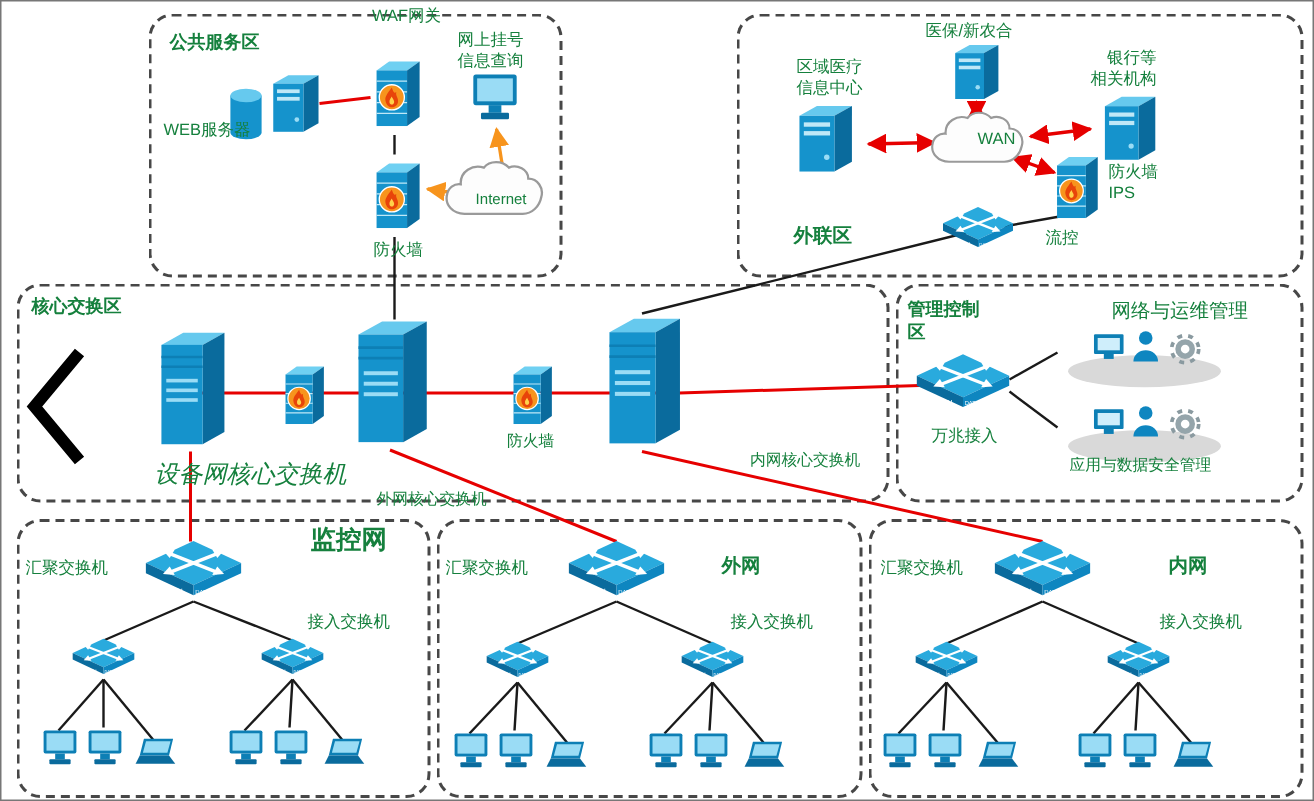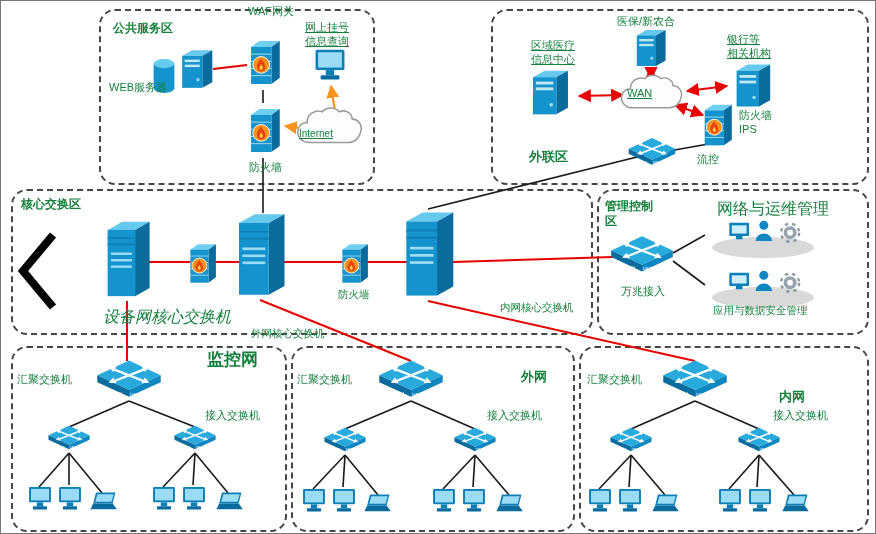--- a/index.html
+++ b/index.html
@@ -4,21 +4,21 @@
 <style>
   html,body{margin:0;padding:0;background:#fff;}
   .canvas{
     position:relative;width:876px;height:534px;background:#fff;
     border:1px solid #777;box-sizing:border-box;overflow:hidden;
     font-family:"Liberation Sans","DejaVu Sans",sans-serif;color:#141414;
   }
   .zone{position:absolute;border:2px dashed #474747;border-radius:16px;z-index:0;background:transparent;}
   .lbl{position:absolute;font-size:11px;line-height:1.25;white-space:nowrap;z-index:3;color:#15803d;}
   .lbl.bold{font-weight:bold;font-size:12px;}
-  .lbl.center{text-align:left;text-decoration:underline;}
+  .lbl.center{text-align:right;}
   .icon{position:absolute;z-index:2;overflow:visible;}
   #links{position:absolute;left:0;top:0;z-index:1;pointer-events:none;}
   #chevron{position:absolute;z-index:4;cursor:pointer;}
 </style>
 </head>
 <body>
 
 <div class="canvas">
 
   <svg width="0" height="0" style="position:absolute">
@@ -280,21 +280,21 @@
   <div class="lbl" style="left:460px;top:300px;font-size:10.5px;padding-left:39px;">内网核心交换机</div>
 
   <div class="lbl bold" style="left:604px;top:198px;">
     <span>管理控制</span><br>
     <span>区</span>
   </div>
   <svg class="icon" style="left:608px;top:234px;" width="66" height="42">
       <use href="#sym-switch"></use>
     </svg>
   <div class="lbl" style="left:620px;top:284px;">万兆接入</div>
-  <div class="lbl" style="left:716px;top:198px;font-size:16px;">网络与运维管理</div>
+  <div class="lbl" style="left:740px;top:198px;font-size:13px;">网络与运维管理</div>
   <svg class="icon" style="left:700px;top:212px;" width="124" height="46">
       <use href="#sym-platform"></use>
     </svg>
   <svg class="icon" style="left:700px;top:262px;" width="124" height="46">
       <use href="#sym-platform"></use>
     </svg>
   <div class="lbl" style="left:712px;top:303px;font-size:10.5px;">应用与数据安全管理</div>
 
   <div class="lbl" style="left:16px;top:372px;">汇聚交换机</div>
   <svg class="icon" style="left:94px;top:358px;" width="68" height="44">
@@ -324,21 +324,21 @@
       <use href="#sym-pc"></use>
     </svg>
   <svg class="icon" style="left:214px;top:490px;" width="32" height="21">
       <use href="#sym-laptop"></use>
     </svg>
 
   <div class="lbl" style="left:296px;top:372px;">汇聚交换机</div>
   <svg class="icon" style="left:376px;top:358px;" width="68" height="44">
       <use href="#sym-switch"></use>
     </svg>
-  <div class="lbl bold" style="left:520px;top:368px;font-size:13px;">外网</div>
+  <div class="lbl bold" style="left:480px;top:368px;font-size:13px;">外网</div>
   <div class="lbl" style="left:486px;top:408px;">接入交换机</div>
   <svg class="icon" style="left:322px;top:426px;" width="44" height="28">
       <use href="#sym-switch"></use>
     </svg>
   <svg class="icon" style="left:452px;top:426px;" width="44" height="28">
       <use href="#sym-switch"></use>
     </svg>
   <svg class="icon" style="left:300px;top:486px;" width="26" height="27">
       <use href="#sym-pc"></use>
     </svg>
@@ -355,21 +355,21 @@
       <use href="#sym-pc"></use>
     </svg>
   <svg class="icon" style="left:494px;top:492px;" width="32" height="21">
       <use href="#sym-laptop"></use>
     </svg>
 
   <div class="lbl" style="left:586px;top:372px;">汇聚交换机</div>
   <svg class="icon" style="left:660px;top:358px;" width="68" height="44">
       <use href="#sym-switch"></use>
     </svg>
-  <div class="lbl bold" style="left:778px;top:388px;font-size:13px;">内网</div>
+  <div class="lbl bold" style="left:778px;top:368px;font-size:13px;">内网</div>
   <div class="lbl" style="left:772px;top:408px;">接入交换机</div>
   <svg class="icon" style="left:608px;top:426px;" width="44" height="28">
       <use href="#sym-switch"></use>
     </svg>
   <svg class="icon" style="left:736px;top:426px;" width="44" height="28">
       <use href="#sym-switch"></use>
     </svg>
   <svg class="icon" style="left:586px;top:486px;" width="26" height="27">
       <use href="#sym-pc"></use>
     </svg>

